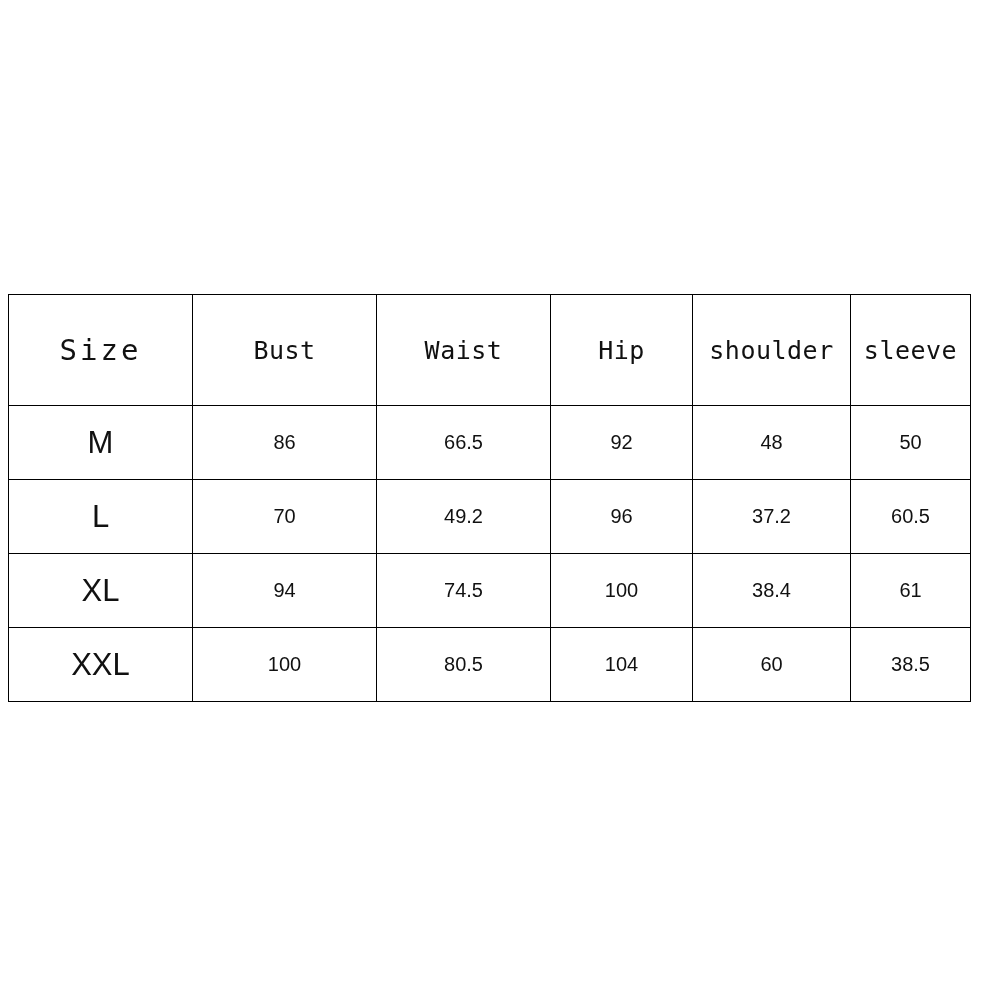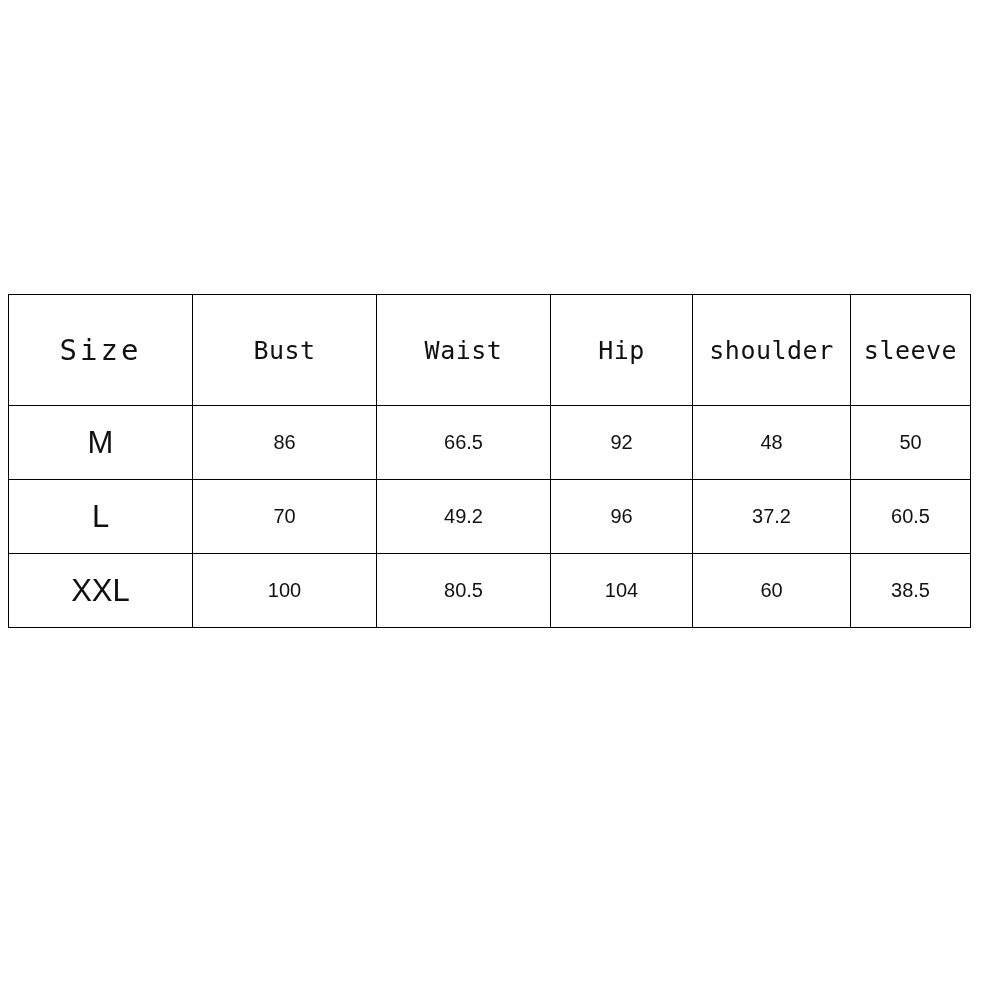--- a/index.html
+++ b/index.html
@@ -97,20 +97,28 @@
       </tr>
       <tr class="data-row">
         <td class="label-cell">L</td>
         <td>70</td>
         <td>49.2</td>
         <td>96</td>
         <td>37.2</td>
         <td>60.5</td>
       </tr>
       <tr class="data-row">
+        <td class="label-cell">XL</td>
+        <td>94</td>
+        <td>74.5</td>
+        <td>100</td>
+        <td>38.4</td>
+        <td>61</td>
+      </tr>
+      <tr class="data-row">
         <td class="label-cell">XXL</td>
         <td>100</td>
         <td>80.5</td>
         <td>104</td>
         <td>60</td>
         <td>38.5</td>
       </tr>
     </tbody>
   </table>
 </div>

